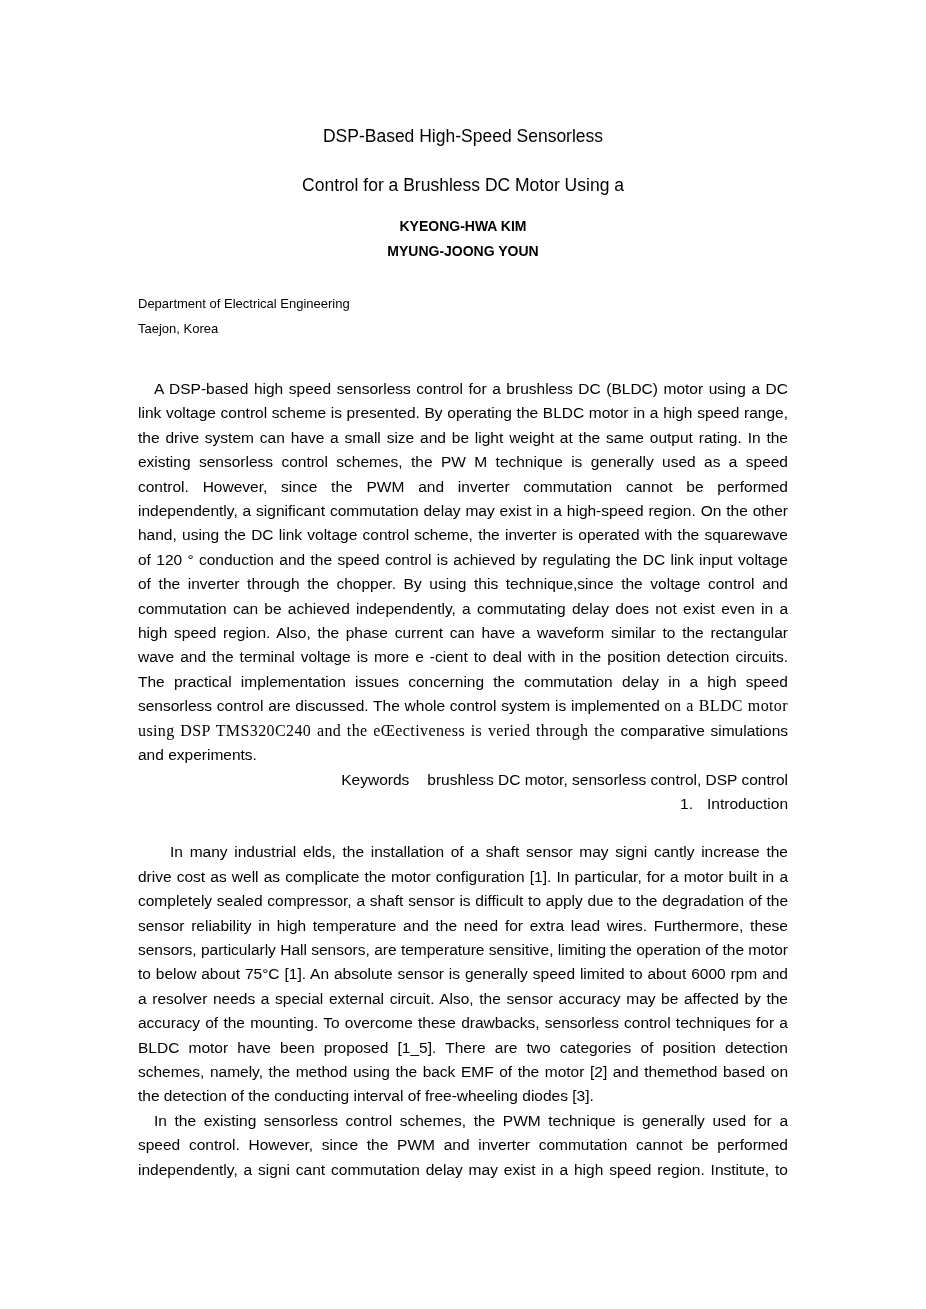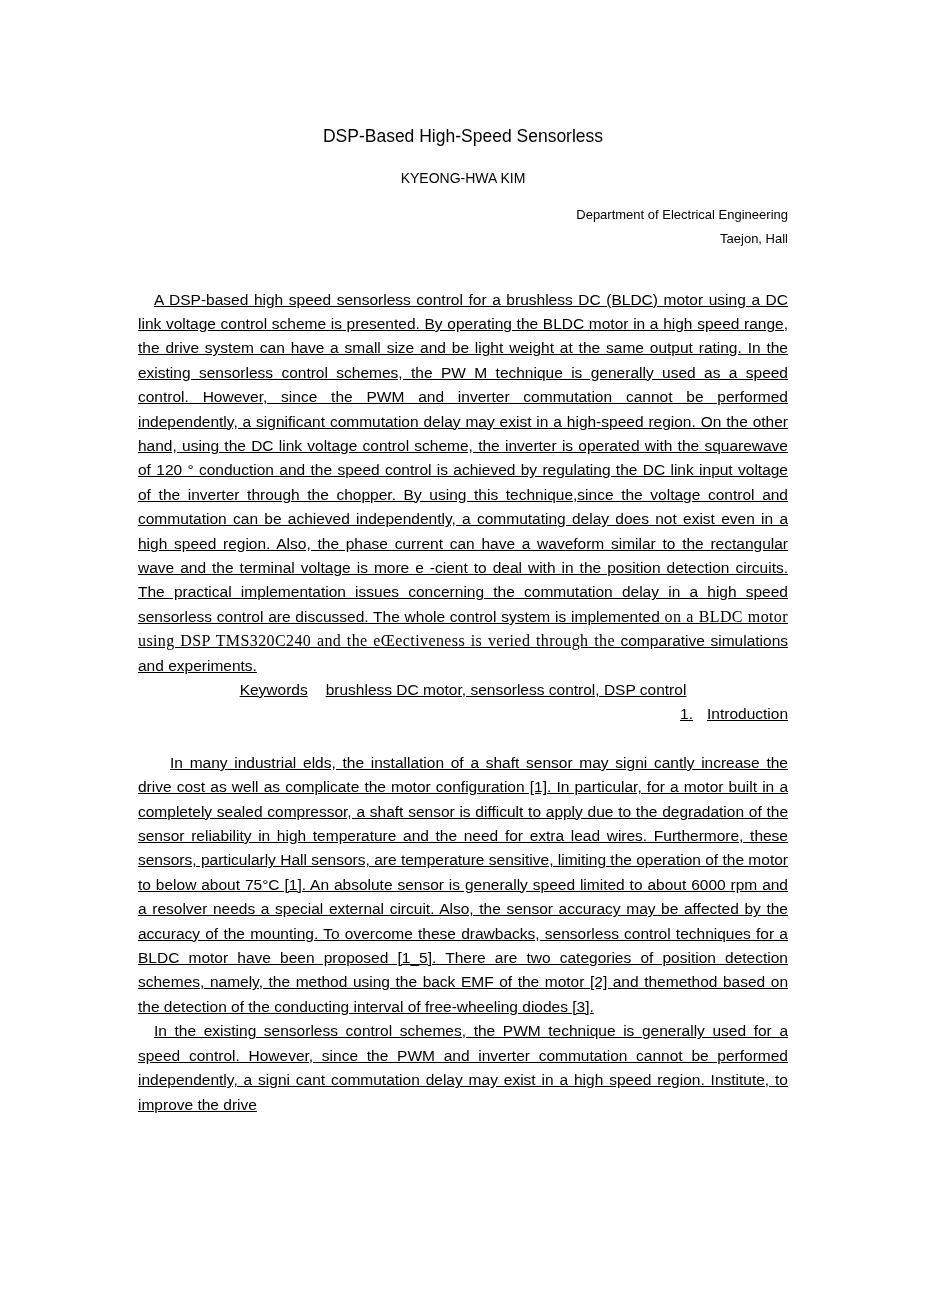--- a/index.html
+++ b/index.html
@@ -29,50 +29,49 @@
     line-height: 48.5px;
     font-weight: 400;
   }
   .authors-block {
     margin-top: 5px;
     text-align: center;
   }
   .author-line {
     font-size: 14px;
     line-height: 25px;
-    font-weight: 400;
+    font-weight: 700;
   }
   .affiliation-block {
-    margin-top: 12px;
-    text-align: right;
+    margin-top: 28px;
+    text-align: left;
   }
   .affiliation-line {
     font-size: 13px;
     line-height: 24.5px;
   }
   p {
     margin: 0;
   }
   .body-text {
     font-size: 15.5px;
     line-height: 24.4px;
     text-align: justify;
-    text-decoration: underline;
   }
   .abstract {
     margin-top: 36px;
     text-indent: 16px;
   }
   .serif-seg {
     font-family: "Liberation Serif", serif;
     font-size: 16px;
     letter-spacing: 0.4px;
   }
   .keywords-line {
-    text-align: center;
+    text-align: right;
   }
   .keywords-label {
     margin-right: 18px;
   }
   .section-heading {
     text-align: right;
   }
   .section-number {
     margin-right: 14px;
   }
@@ -85,29 +84,31 @@
   }
 </style>
 </head>
 <body>
 
 <div class="sheet">
   <div class="content">
 
     <div class="title-block">
       <div class="title-line">DSP-Based High-Speed Sensorless</div>
+      <div class="title-line">Control for a Brushless DC Motor Using a</div>
     </div>
 
     <div class="authors-block">
       <div class="author-line">KYEONG-HWA KIM</div>
+      <div class="author-line">MYUNG-JOONG YOUN</div>
     </div>
 
     <div class="affiliation-block">
       <div class="affiliation-line">Department of Electrical Engineering</div>
-      <div class="affiliation-line">Taejon, Hall</div>
+      <div class="affiliation-line">Taejon, Korea</div>
     </div>
 
     <p class="body-text abstract"><span>A DSP-based high speed sensorless control for a brushless DC (BLDC) motor using a DC link voltage control scheme is presented. By operating the BLDC motor in a high speed range, the drive system can have a small size and be light weight at the same output rating. In the existing sensorless control schemes, the PW M technique is generally used as a speed control. However, since the PWM and inverter commutation cannot be performed independently, a significant commutation delay may exist in a high-speed region. On the other hand, using the DC link voltage control scheme, the inverter is operated with the squarewave of 120 ° conduction and the speed control is achieved by regulating the DC link input voltage of the inverter through the chopper. By using this technique,since the voltage control and commutation can be achieved independently, a commutating delay does not exist even in a high speed region. Also, the phase current can have a waveform similar to the rectangular wave and the terminal voltage is more e -cient to deal with in the position detection circuits. The practical implementation issues concerning the commutation delay in a high speed sensorless control are discussed. The whole control system is implemented</span> <span class="serif-seg">on a BLDC motor using DSP TMS320C240 and the eŒectiveness is veried through the</span> <span>comparative simulations and experiments.</span></p>
 
     <p class="body-text keywords-line"><span class="keywords-label">Keywords</span><span>brushless DC motor, sensorless control, DSP control</span></p>
 
     <p class="body-text section-heading"><span class="section-number">1.</span><span>Introduction</span></p>
 
     <p class="body-text para-1">In many industrial elds, the installation of a shaft sensor may signi cantly increase the drive cost as well as complicate the motor configuration [1]. In particular, for a motor built in a completely sealed compressor, a shaft sensor is difficult to apply due to the degradation of the sensor reliability in high temperature and the need for extra lead wires. Furthermore, these sensors, particularly Hall sensors, are temperature sensitive, limiting the operation of the motor to below about 75°C [1]. An absolute sensor is generally speed limited to about 6000 rpm and a resolver needs a special external circuit. Also, the sensor accuracy may be affected by the accuracy of the mounting. To overcome these drawbacks, sensorless control techniques for a BLDC motor have been proposed [1_5]. There are two categories of position detection schemes, namely, the method using the back EMF of the motor [2] and themethod based on the detection of the conducting interval of free-wheeling diodes [3].</p>
 

